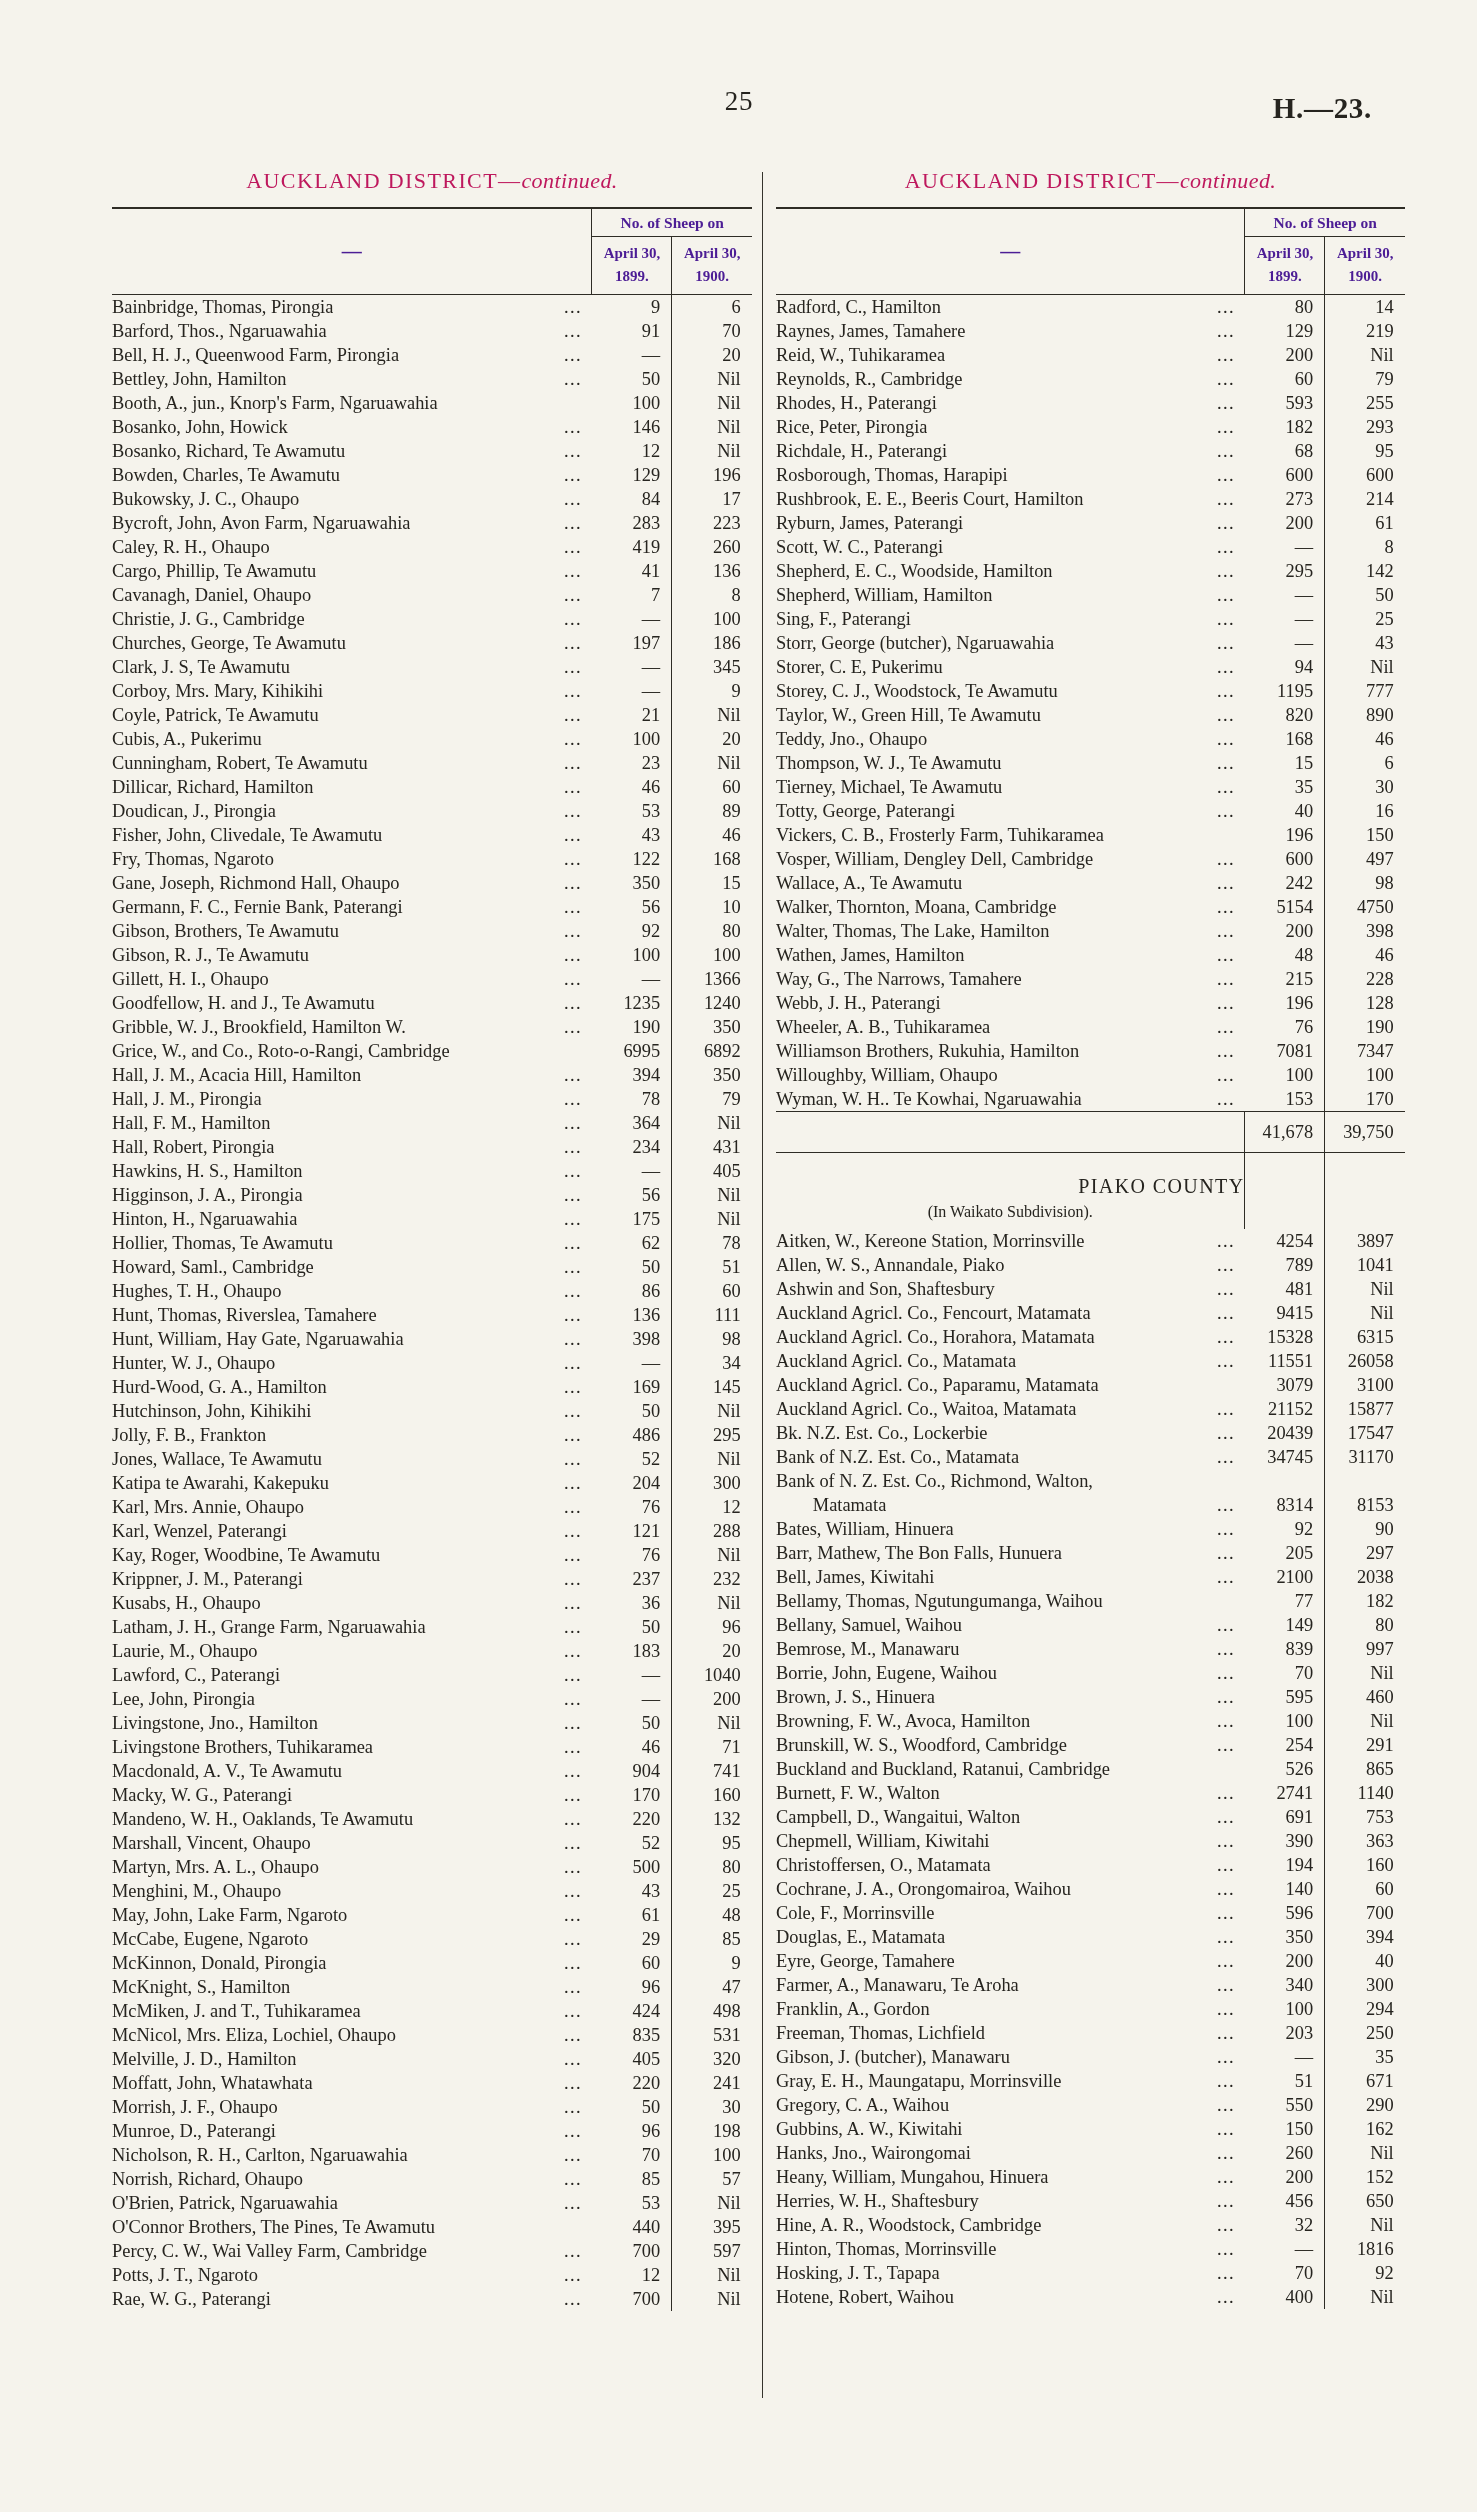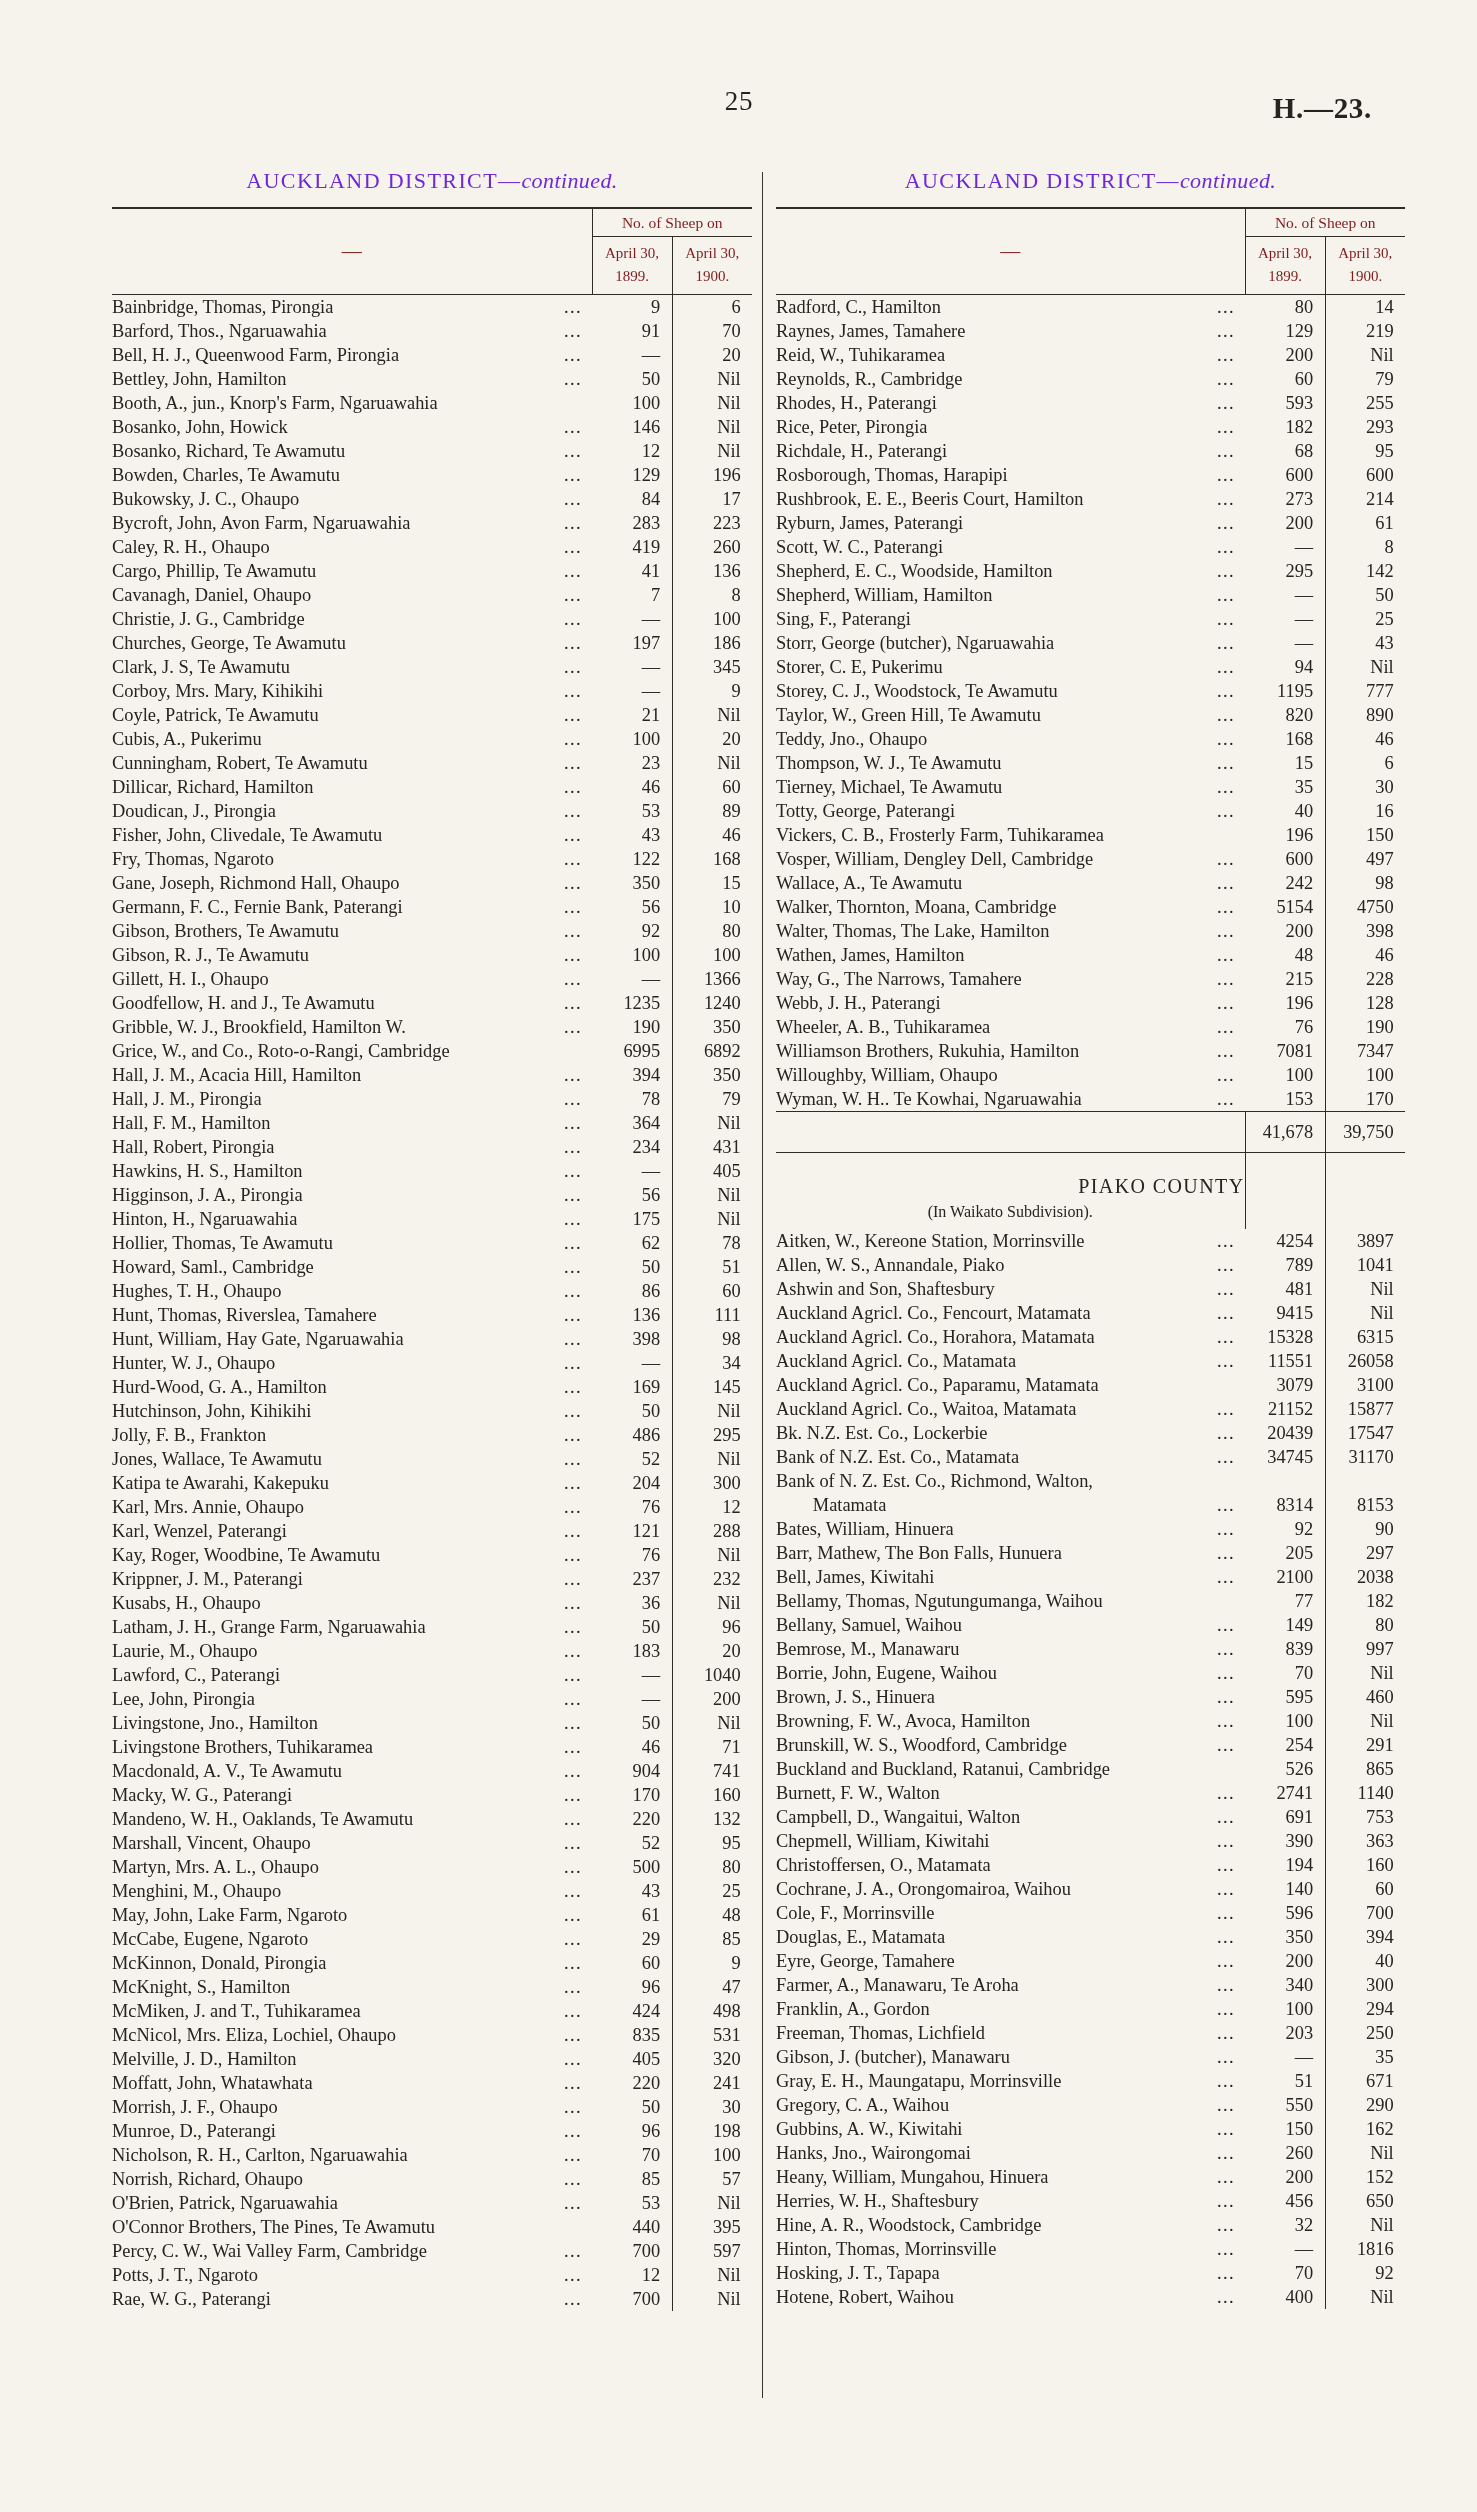--- a/index.html
+++ b/index.html
@@ -19,30 +19,30 @@
   }
   .divider{
     position:absolute;left:762px;top:172px;width:1.4px;height:2226px;
     background:#35332c;
   }
   .col{position:absolute;top:168px;}
   .col-left{left:112px;width:640px;}
   .col-right{left:776px;width:629px;}
   .col-heading{
     margin:0 0 12.7px 0;text-align:center;font-size:22px;font-weight:normal;
-    letter-spacing:1.4px;color:#6d28d9;
+    letter-spacing:1.4px;color:#be185d;
   }
   .col-heading .cont{font-style:italic;letter-spacing:0.4px;}
   .sheep-table{
     width:100%;border-collapse:collapse;table-layout:fixed;
     border-top:2.1px solid #2e2c25;
   }
   .c-val{width:80px;}
   .br{border-right:1.4px solid #2e2c25;}
-  th{font-weight:normal;color:#7f1d1d;}
+  th{font-weight:bold;color:#4c1d95;}
   .name-head{
     vertical-align:middle;text-align:center;font-size:20px;
     border-bottom:1.4px solid #2e2c25;
   }
   .group-head{
     font-size:15.5px;text-align:center;
     padding:5.7px 0 3.5px 0;border-bottom:1.4px solid #2e2c25;
   }
   .date-head{
     font-size:15px;text-align:center;line-height:23px;

